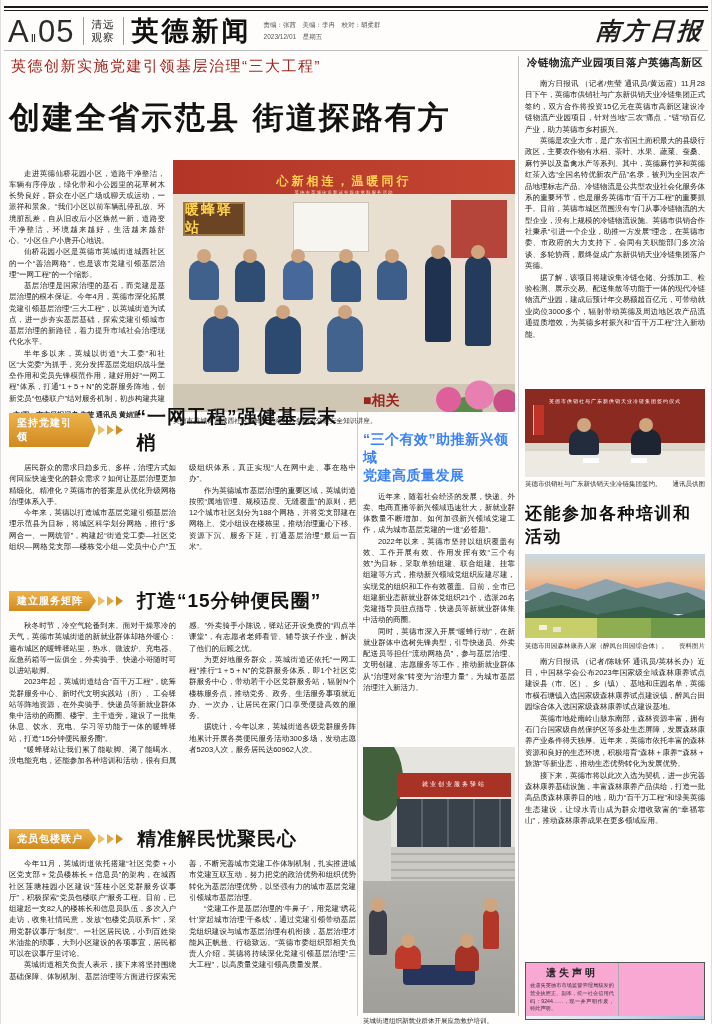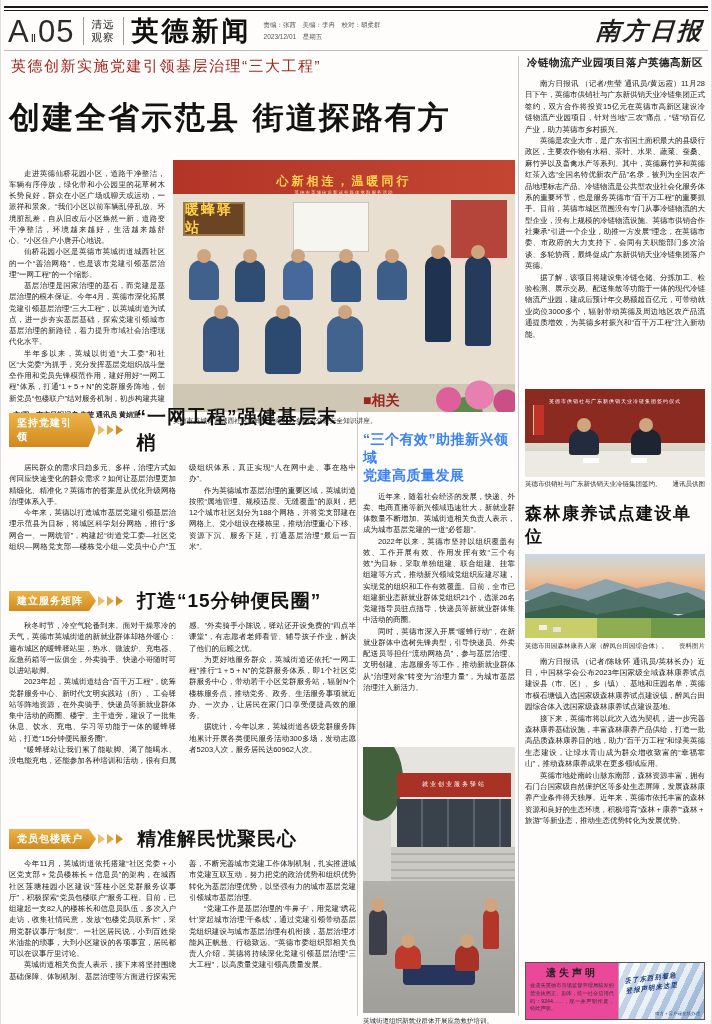--- a/index.html
+++ b/index.html
@@ -68,21 +68,21 @@
   .rc-body{font-size:7.5px;line-height:1.52;text-align:justify;color:#202020;overflow:hidden;}
   .b1{height:306px;} .b2{height:226px;}
   .a1-photo{position:relative;margin-top:5px;width:180px;height:88px;background:#ddd8cc;overflow:hidden;}
   .pcap{display:flex;justify-content:space-between;font-size:6.5px;color:#2b2b2b;margin:3px 0 0;}
   .a2-head{font-family:"DejaVu Serif","Liberation Serif",serif;font-size:17px;font-weight:900;
            color:#0f0f0f;letter-spacing:1.5px;line-height:1.35;margin:13px 0 6px;}
   .a2-photo{position:relative;width:180px;height:84px;overflow:hidden;background:#cfe0ea;}
   .a2-cap{font-size:6.5px;color:#2b2b2b;line-height:1.5;margin:3px 0 5px;}
   
   .ad-box{position:absolute;left:525px;top:962px;width:178px;height:56px;border:1px solid #555;
-          display:flex;background:#ec4899;}
+          display:flex;background:#f9a8d4;flex-direction:column;}
   .ad-left{width:84px;padding:3px 4px;border-right:1px solid #aaa;}
   .ad-title{text-align:center;font-size:10px;font-weight:700;letter-spacing:3px;color:#222;margin-bottom:2px;}
   .ad-text{font-size:5.2px;line-height:1.5;text-align:justify;color:#333;}
   .ad-right{flex:1;position:relative;overflow:hidden;
             background:linear-gradient(135deg,#f2f6fa 0%,#d3e0ee 45%,#9db8d8 100%);}
   .ad-right::before{content:"";position:absolute;left:-20px;top:-10px;width:140%;height:140%;
             background:repeating-linear-gradient(115deg,rgba(255,255,255,.55) 0 6px,rgba(120,150,195,.25) 6px 12px);}
   .promo{position:absolute;left:6px;top:10px;transform:rotate(-7deg);font-style:italic;font-weight:700;
          color:#1d3f7a;font-size:6.5px;line-height:1.6;letter-spacing:1px;}
   .promo-small{position:absolute;right:4px;bottom:3px;font-size:4.5px;color:#2d4a78;}
@@ -203,21 +203,21 @@
     </div>
   </section>
 
   <section class="related">
     <div class="rel-label">■相关</div>
     <div class="rel-title">
       <div>“三个有效”助推新兴领域</div>
       <div>党建高质量发展</div>
     </div>
     <div class="rel-body">
-      <p>近年来，随着社会经济的发展，快递、外卖、电商直播等新兴领域迅速壮大，新就业群体数量不断增加。英城街道相关负责人表示，成为城市基层党建的一道“必答题”。</p>
+      <p>近年来，随着社会经济的发展，快递、外卖、电商直播等新兴领域迅速壮大，新就业群体数量不断增加。如何加强新兴领域党建工作，成为城市基层党建的一道“必答题”。</p>
       <p>2022年以来，英德市坚持以组织覆盖有效、工作开展有效、作用发挥有效“三个有效”为目标，采取单独组建、联合组建、挂靠组建等方式，推动新兴领域党组织应建尽建，实现党的组织和工作有效覆盖。目前，全市已组建新业态新就业群体党组织21个，选派26名党建指导员驻点指导，快递员等新就业群体集中活动的商圈。</p>
       <p>同时，英德市深入开展“暖蜂行动”，在新就业群体中选树先锋典型，引导快递员、外卖配送员等担任“流动网格员”，参与基层治理、文明创建、志愿服务等工作，推动新就业群体从“治理对象”转变为“治理力量”，为城市基层治理注入新活力。</p>
     </div>
     <div class="rel-photo">
       <div class="shape" style="top:0;left:28px;right:0;height:122px;background:#e6e4de;"></div>
       <div class="shape" style="top:-10px;left:-12px;width:52px;height:84px;border-radius:50%;background:#41603b;"></div>
       <div class="shape" style="top:26px;left:34px;right:4px;height:24px;background:#a93227;display:flex;align-items:center;justify-content:center;">
         <span style="color:#fff;font-size:6px;letter-spacing:2px;">就业创业服务驿站</span>
       </div>
       <div class="shape" style="top:52px;left:34px;right:4px;height:48px;background:repeating-linear-gradient(90deg,#39414a 0 24px,#5a636d 24px 26px);"></div>
@@ -252,38 +252,38 @@
       <div class="shape fig" style="bottom:22px;left:44px;width:30px;height:26px;border-radius:12px 12px 3px 3px;background:#222c3d;"></div>
       <div class="shape fig" style="bottom:22px;right:44px;width:30px;height:26px;border-radius:12px 12px 3px 3px;background:#1d2533;"></div>
       <div class="shape" style="bottom:14px;left:58px;width:16px;height:5px;background:#fff;box-shadow:48px 0 0 #fff;"></div>
     </div>
     <div class="pcap">
       <span>英德市供销社与广东新供销天业冷链集团签约。</span>
       <span>通讯员供图</span>
     </div>
 
     <h2 class="a2-head">
-      <div>森林康养试点建设单位</div>
+      <div>还能参加各种培训和活动</div>
     </h2>
     <div class="a2-photo">
       <div class="shape" style="top:0;left:0;right:0;height:36px;background:linear-gradient(180deg,#c9d8e2 0%,#e9c7a4 60%,#e9a97e 100%);"></div>
       <div class="shape" style="top:20px;left:0;right:0;height:26px;background:#8fa3ad;clip-path:polygon(0 70%,12% 35%,28% 60%,45% 20%,62% 55%,80% 30%,100% 65%,100% 100%,0 100%);"></div>
       <div class="shape" style="top:30px;left:0;right:0;height:30px;background:#4f7268;clip-path:polygon(0 60%,15% 25%,35% 55%,55% 15%,75% 50%,90% 28%,100% 55%,100% 100%,0 100%);"></div>
       <div class="shape" style="top:46px;left:0;right:0;height:26px;background:#39624a;clip-path:polygon(0 50%,20% 20%,40% 55%,65% 25%,85% 60%,100% 35%,100% 100%,0 100%);"></div>
       <div class="shape" style="bottom:0;left:0;right:0;height:20px;background:linear-gradient(90deg,#c8cf6a 0 40%,#8fae52 40% 70%,#6f9a4a 70%);"></div>
       <div class="shape" style="bottom:8px;left:14px;width:8px;height:5px;background:#f2efe6;box-shadow:14px 2px 0 #e8e4d8;"></div>
     </div>
     <div class="a2-cap">
       <span>英德市田园森林康养人家（醉凤台田园综合体）。</span>
       <span class="credit">资料图片</span>
     </div>
     <div class="rc-body b2">
       <p>南方日报讯 （记者/陈咏怀 通讯员/英林长办）近日，中国林学会公布2023年国家级全域森林康养试点建设县（市、区）、乡（镇）、基地和庄园名单，英德市横石塘镇入选国家级森林康养试点建设镇，醉凤台田园综合体入选国家级森林康养试点建设基地。</p>
+      <p>英德市地处南岭山脉东南部，森林资源丰富，拥有石门台国家级自然保护区等多处生态屏障，发展森林康养产业条件得天独厚。近年来，英德市依托丰富的森林资源和良好的生态环境，积极培育“森林＋康养”“森林＋旅游”等新业态，推动生态优势转化为发展优势。</p>
       <p>接下来，英德市将以此次入选为契机，进一步完善森林康养基础设施，丰富森林康养产品供给，打造一批高品质森林康养目的地，助力“百千万工程”和绿美英德生态建设，让绿水青山成为群众增收致富的“幸福靠山”，推动森林康养成果在更多领域应用。</p>
-      <p>英德市地处南岭山脉东南部，森林资源丰富，拥有石门台国家级自然保护区等多处生态屏障，发展森林康养产业条件得天独厚。近年来，英德市依托丰富的森林资源和良好的生态环境，积极培育“森林＋康养”“森林＋旅游”等新业态，推动生态优势转化为发展优势。</p>
     </div>
   </section>
 
   <div class="ad-box">
     <div class="ad-left">
       <div class="ad-title">遗失声明</div>
       <div class="ad-text">兹遗失英德市市场监督管理局核发的营业执照正、副本，统一社会信用代码：9244……，现一并声明作废，特此声明。</div>
     </div>
     <div class="ad-right">
       <div class="promo">

